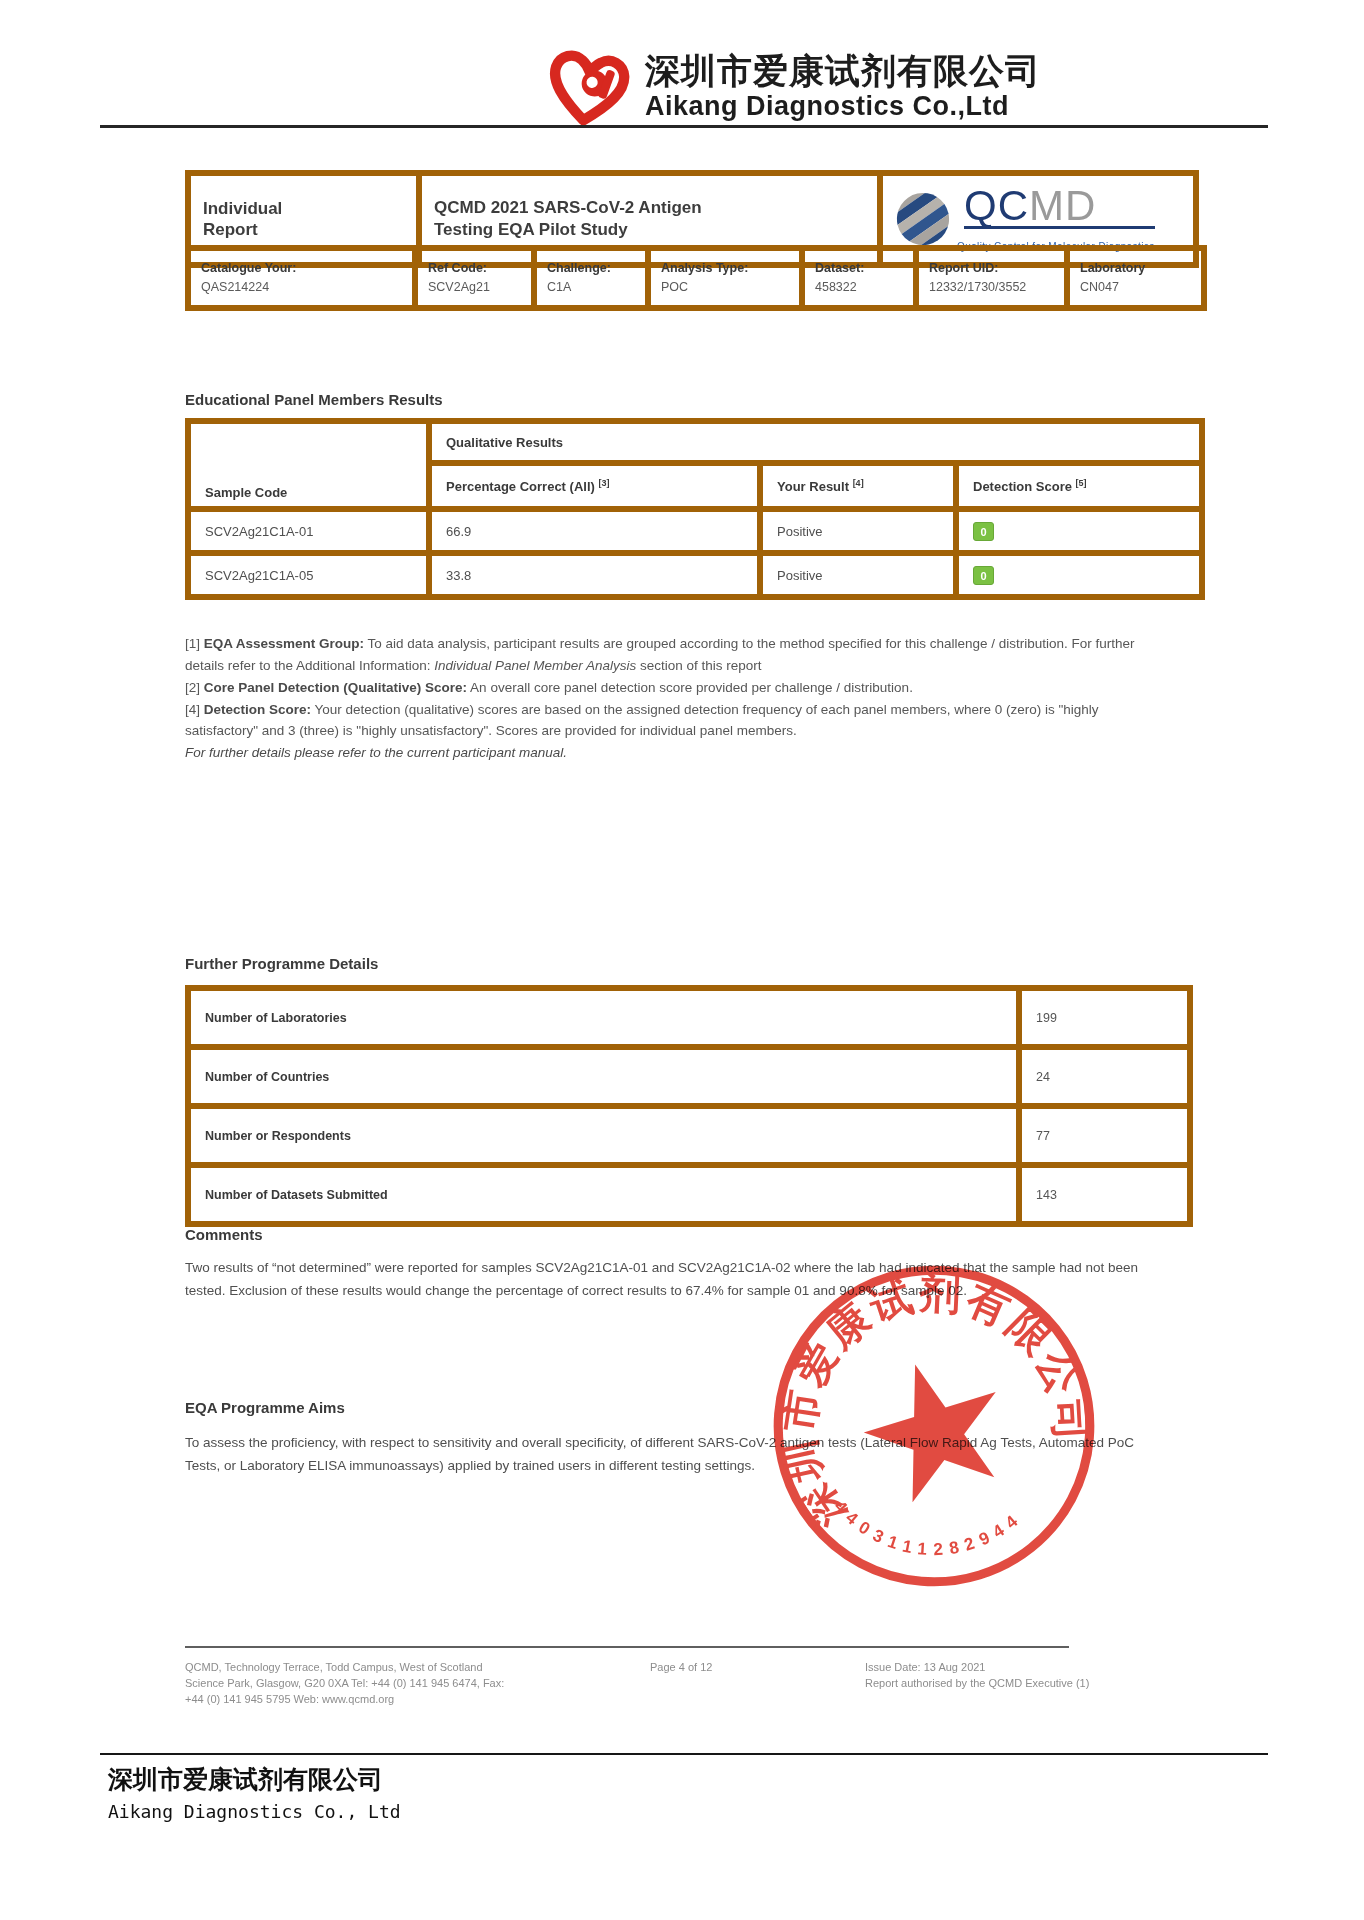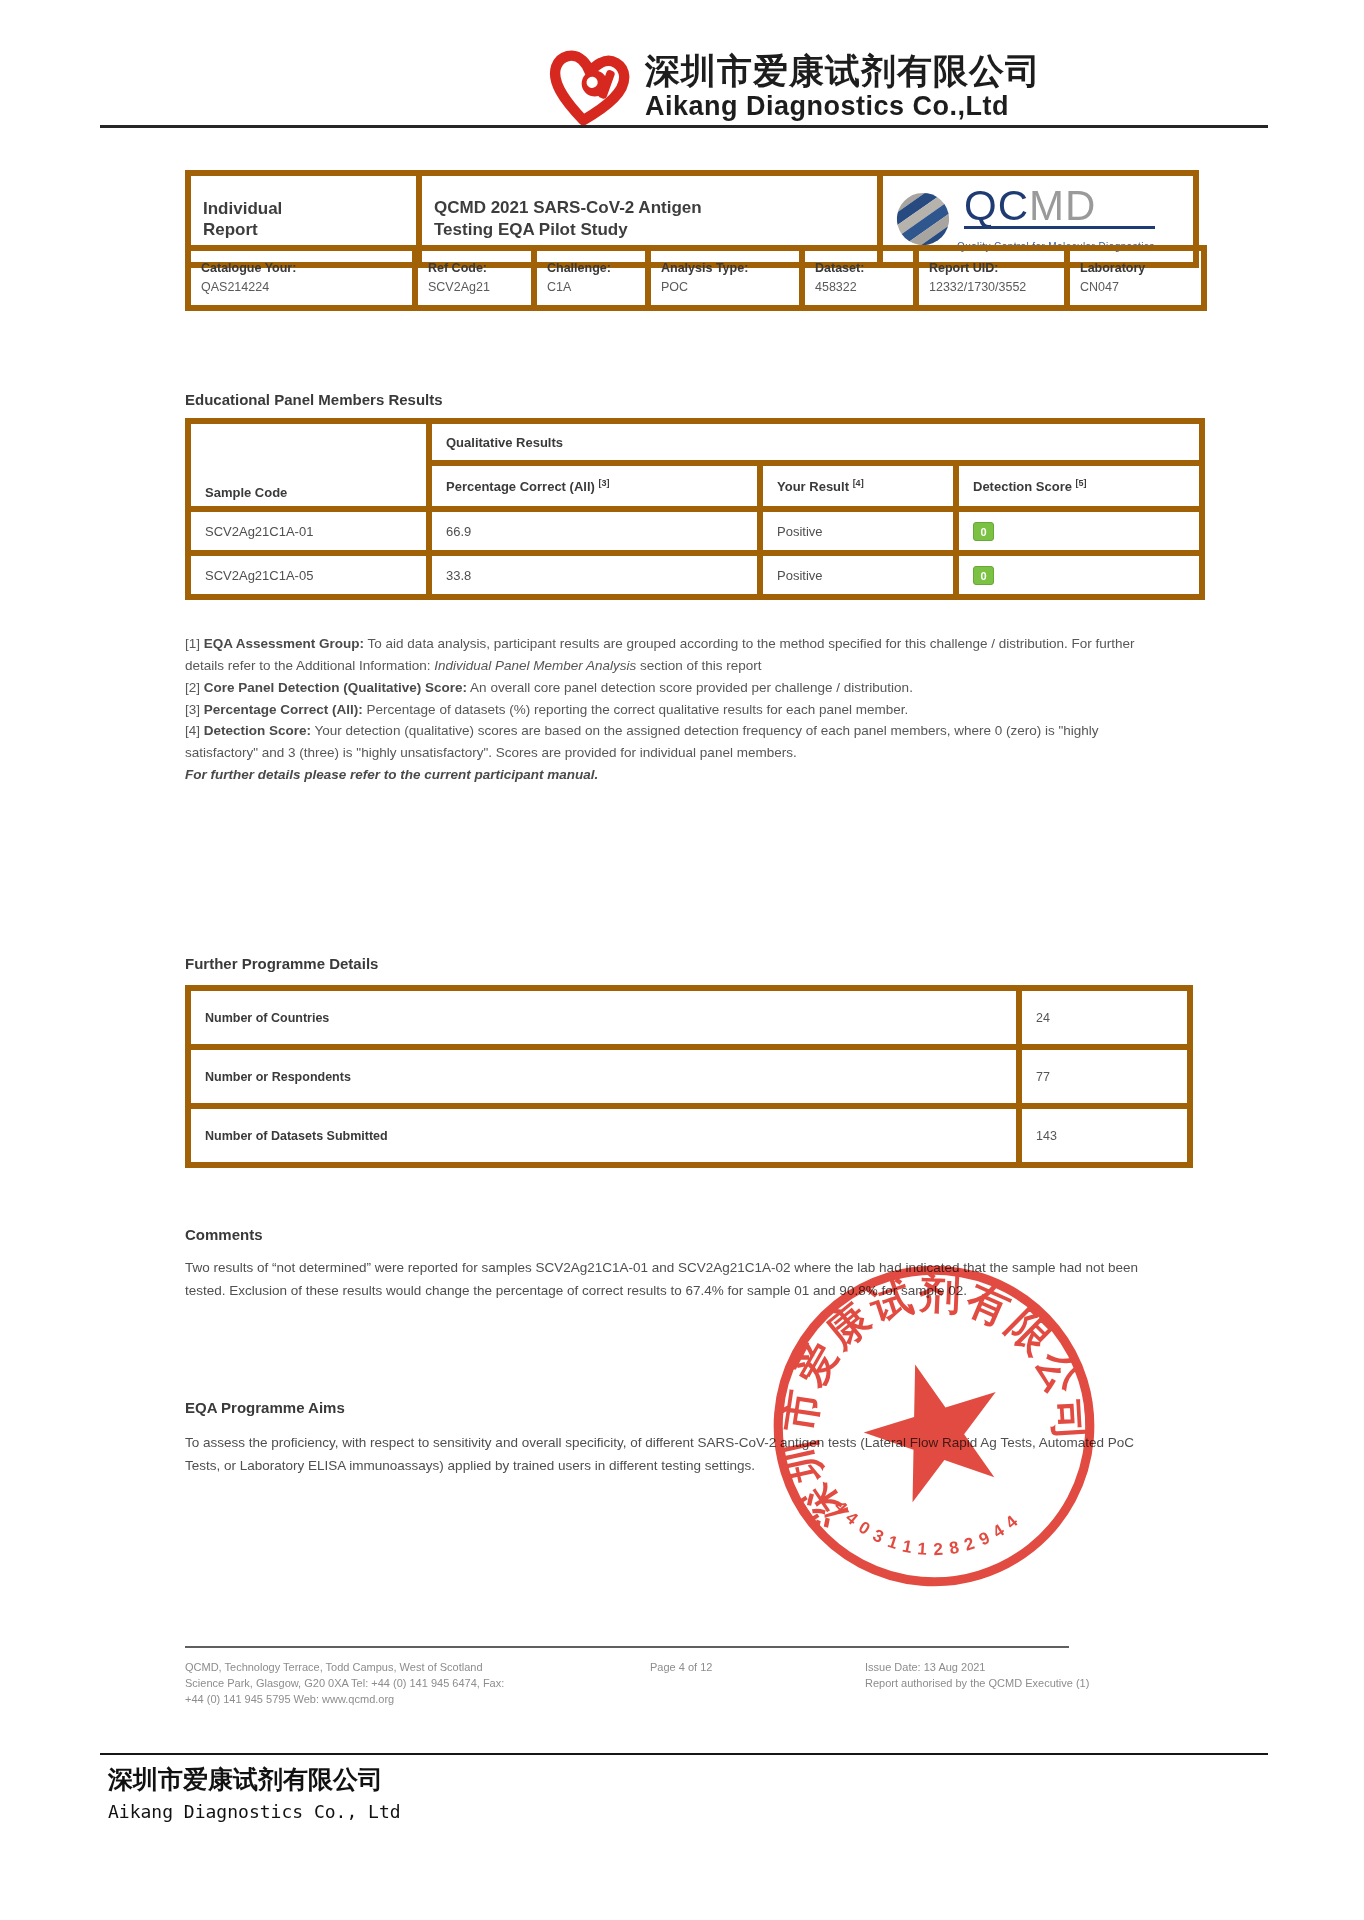--- a/index.html
+++ b/index.html
@@ -54,21 +54,21 @@
   .col-res{width:162px;}
   .col-det{width:212px;}
   sup{font-size:9px;vertical-align:super;}
   .badge{display:inline-block;min-width:11px;height:14px;padding:2px 4px 1px 4px;
     background:#7bc143;border:1px solid #68a837;border-radius:3px;color:#fff;
     font-size:11px;font-weight:700;text-align:center;line-height:14px;}
 
   
   .footnotes{top:633px;left:185px;width:968px;font-size:13.5px;color:#575757;line-height:1.62;}
   .footnotes b{color:#4a4a4a;}
-  .fn-manual{font-weight:700;font-style:italic;color:#4a4a4a;}
+  .fn-manual{font-weight:400;font-style:italic;color:#4a4a4a;}
   .fn i{font-style:italic;}
 
   
   .further{top:985px;left:185px;}
   .further td{height:45px;padding:4px 14px;font-size:12.5px;}
   .fd-label{width:797px;font-weight:700;color:#3a3a3a;}
   .fd-value{width:137px;color:#555;font-size:13px;}
 
   
   .para{font-size:13.5px;color:#4f4f4f;line-height:1.72;width:965px;}
@@ -203,28 +203,31 @@
       <td>33.8</td>
       <td>Positive</td>
       <td><span class="badge">0</span></td>
     </tr>
   </tbody>
     </table>
 
   <div class="abs footnotes">
     <div class="fn"><span>[1]</span> <b>EQA Assessment Group:</b><span> To aid data analysis, participant results are grouped according to the method specified for this challenge / distribution. For further details refer to the Additional Information: </span><i>Individual Panel Member Analysis</i><span> section of this report</span></div>
     <div class="fn"><span>[2]</span> <b>Core Panel Detection (Qualitative) Score:</b><span> An overall core panel detection score provided per challenge / distribution.</span></div>
-    <div class="fn"><span>[3]</span> <b>Percentage Correct (All):</b><span> Percentage of datasets (%) reporting the correct qualitative results for each panel member.</span></div>
     <div class="fn"><span>[4]</span> <b>Detection Score:</b><span> Your detection (qualitative) scores are based on the assigned detection frequency of each panel members, where 0 (zero) is "highly satisfactory" and 3 (three) is "highly unsatisfactory". Scores are provided for individual panel members.</span></div>
     <div class="fn-manual">For further details please refer to the current participant manual.</div>
   </div>
 
   <div class="abs h-section" style="top:955px;left:185px">Further Programme Details</div>
   <table class="abs further">
     <tbody>
+        <tr>
+      <td class="fd-label">Number of Laboratories</td>
+      <td class="fd-value">199</td>
+    </tr>
     <tr>
       <td class="fd-label">Number of Countries</td>
       <td class="fd-value">24</td>
     </tr>
     <tr>
       <td class="fd-label">Number or Respondents</td>
       <td class="fd-value">77</td>
     </tr>
     <tr>
       <td class="fd-label">Number of Datasets Submitted</td>

